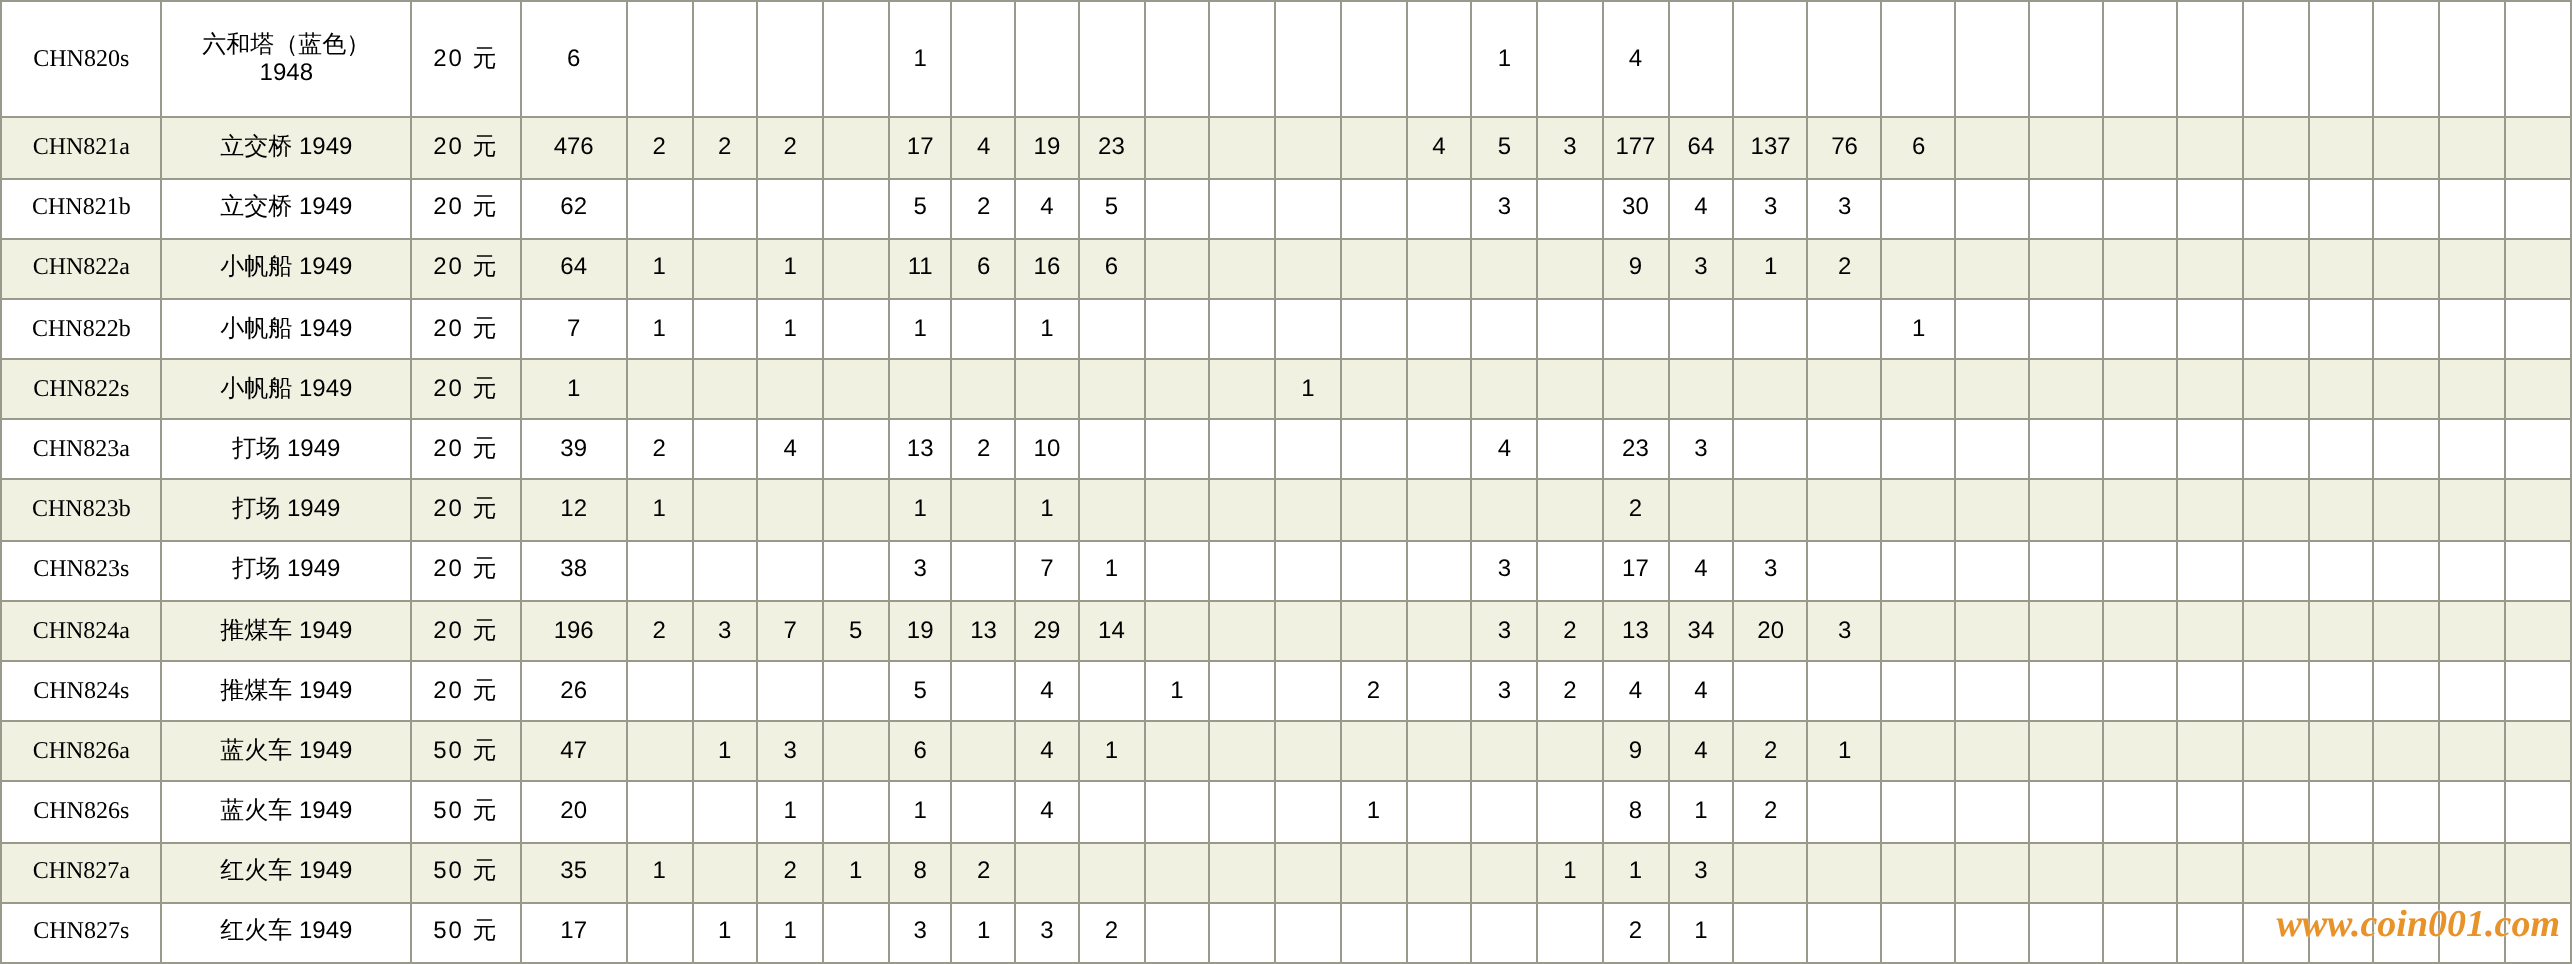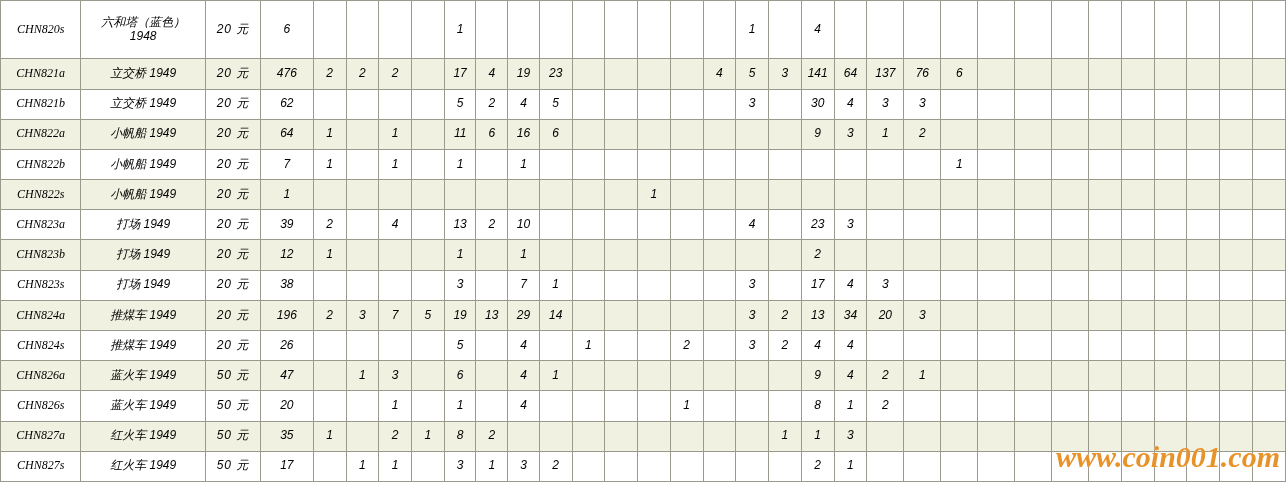--- a/index.html
+++ b/index.html
@@ -12,21 +12,20 @@
     height: 482px;
     font-family: "Liberation Sans", sans-serif;
     overflow: hidden;
     position: relative;
   }
   table.grid {
     border-collapse: collapse;
     table-layout: fixed;
     width: 1286px;
     height: 482px;
-    font-style: italic;
   }
   table.grid td {
     border: 1px solid #9a9a8c;
     padding: 0;
     margin: 0;
     font-size: 12px;
     text-align: center;
     vertical-align: middle;
     color: #000000;
     line-height: 1.15;
@@ -60,21 +59,21 @@
     font-size: 12px;
   }
   .two-line { line-height: 1.25; white-space: normal; }
 
   
   .watermark {
     position: absolute;
     right: 6px;
     bottom: 8px;
     font-family: "Liberation Serif", serif;
-    font-size: 30px;
+    font-size: 19px;
     font-weight: bold;
     font-style: italic;
     color: #e8922a;
     letter-spacing: 0px;
     pointer-events: none;
     text-shadow: 0 0 1px rgba(255,255,255,0.8);
   }
 </style>
 </head>
 <body>
@@ -167,21 +166,21 @@
         <td class="c-data">4</td>
         <td class="c-data">19</td>
         <td class="c-data">23</td>
         <td class="c-data"></td>
         <td class="c-data"></td>
         <td class="c-data"></td>
         <td class="c-data"></td>
         <td class="c-data">4</td>
         <td class="c-data">5</td>
         <td class="c-data">3</td>
-        <td class="c-data">141</td>
+        <td class="c-data">177</td>
         <td class="c-data">64</td>
         <td class="c-data">137</td>
         <td class="c-data">76</td>
         <td class="c-data">6</td>
         <td class="c-data"></td>
         <td class="c-data"></td>
         <td class="c-data"></td>
         <td class="c-data"></td>
         <td class="c-data"></td>
         <td class="c-data"></td>

